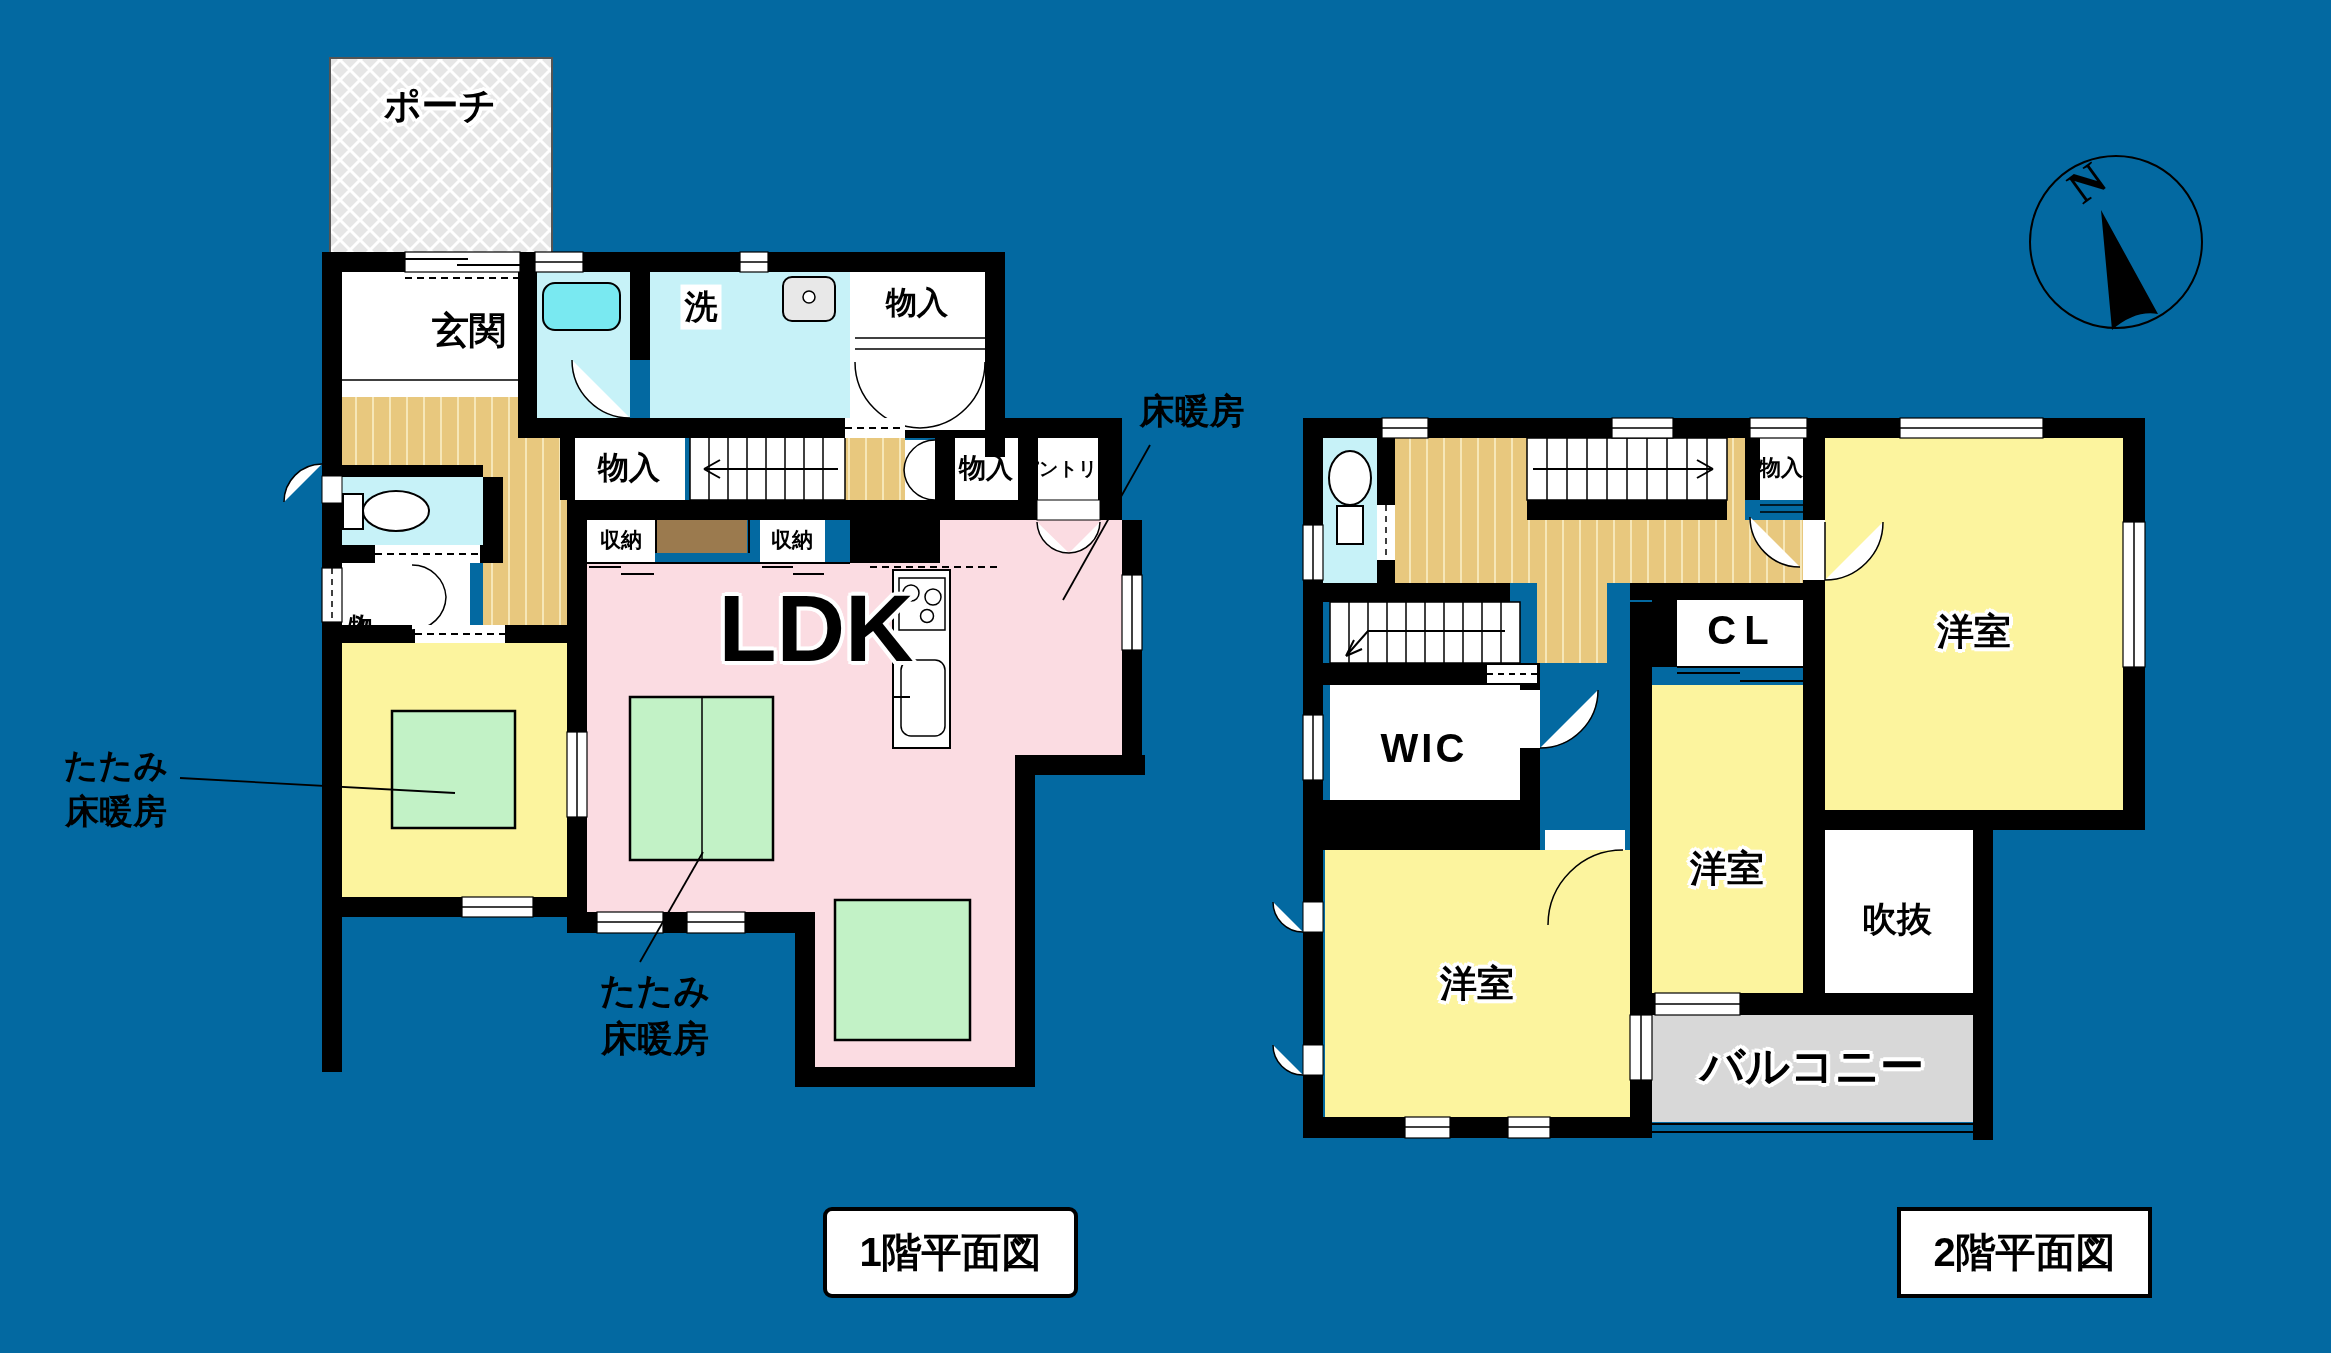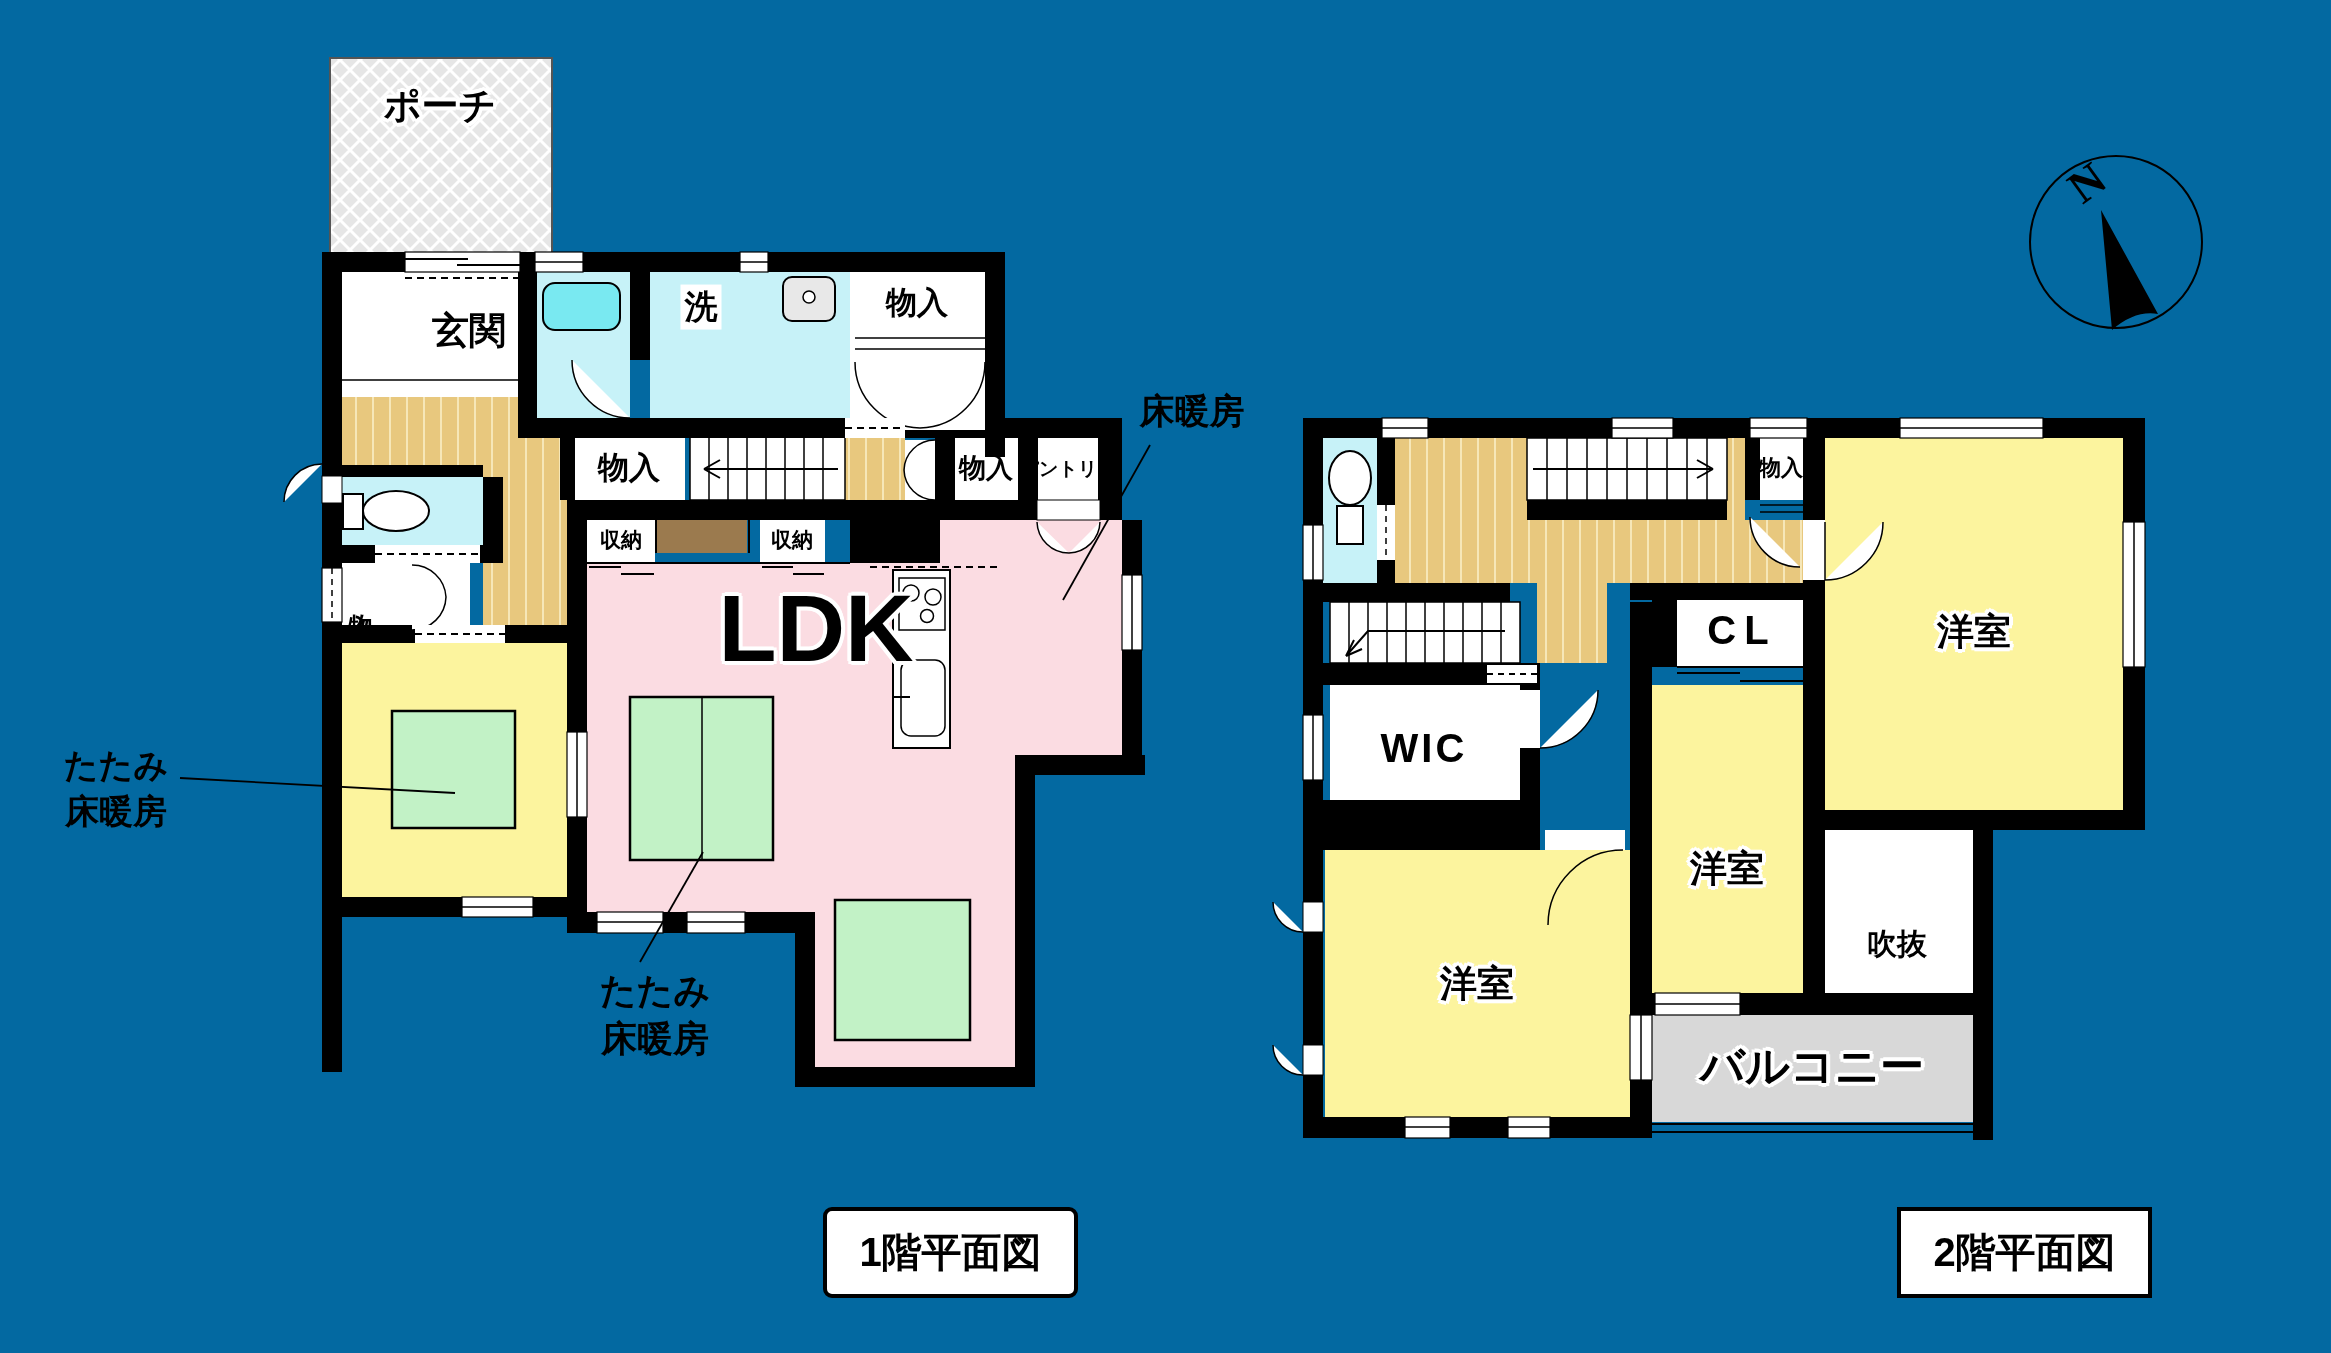--- a/index.html
+++ b/index.html
@@ -354,21 +354,21 @@
   <div class="lbl" style="left:116px;top:811px;font-size:34px;">床暖房</div>
   <div class="lbl" style="left:655px;top:991px;font-size:36px;">たたみ</div>
   <div class="lbl" style="left:655px;top:1039px;font-size:36px;">床暖房</div>
 
   <div class="lbl" style="left:1781px;top:468px;font-size:22px;">物入</div>
   <div class="lbl" style="left:1742px;top:630px;font-size:40px;letter-spacing:8px;">CL</div>
   <div class="lbl" style="left:1424px;top:748px;font-size:40px;letter-spacing:3px;">WIC</div>
   <div class="lbl halo" style="left:1974px;top:632px;font-size:37px;">洋室</div>
   <div class="lbl halo" style="left:1727px;top:869px;font-size:37px;">洋室</div>
   <div class="lbl halo" style="left:1477px;top:984px;font-size:37px;">洋室</div>
-  <div class="lbl" style="left:1897px;top:919px;font-size:30px;margin-top:24px;">吹抜</div>
+  <div class="lbl" style="left:1897px;top:919px;font-size:35px;">吹抜</div>
   <div class="lbl halo" style="left:1812px;top:1066px;font-size:44px;">バルコニー</div>
 
   <div class="lbl north" style="left:2087px;top:183px;font-size:46px;transform:translate(-50%,-50%) rotate(-36deg);">N</div>
 
   <div class="titlebox" style="left:823px;top:1207px;width:247px;height:83px;border-radius:9px;">1階平面図</div>
   <div class="titlebox" style="left:1897px;top:1207px;width:247px;height:83px;">2階平面図</div>
 
 </div>
 
 </body></html>

